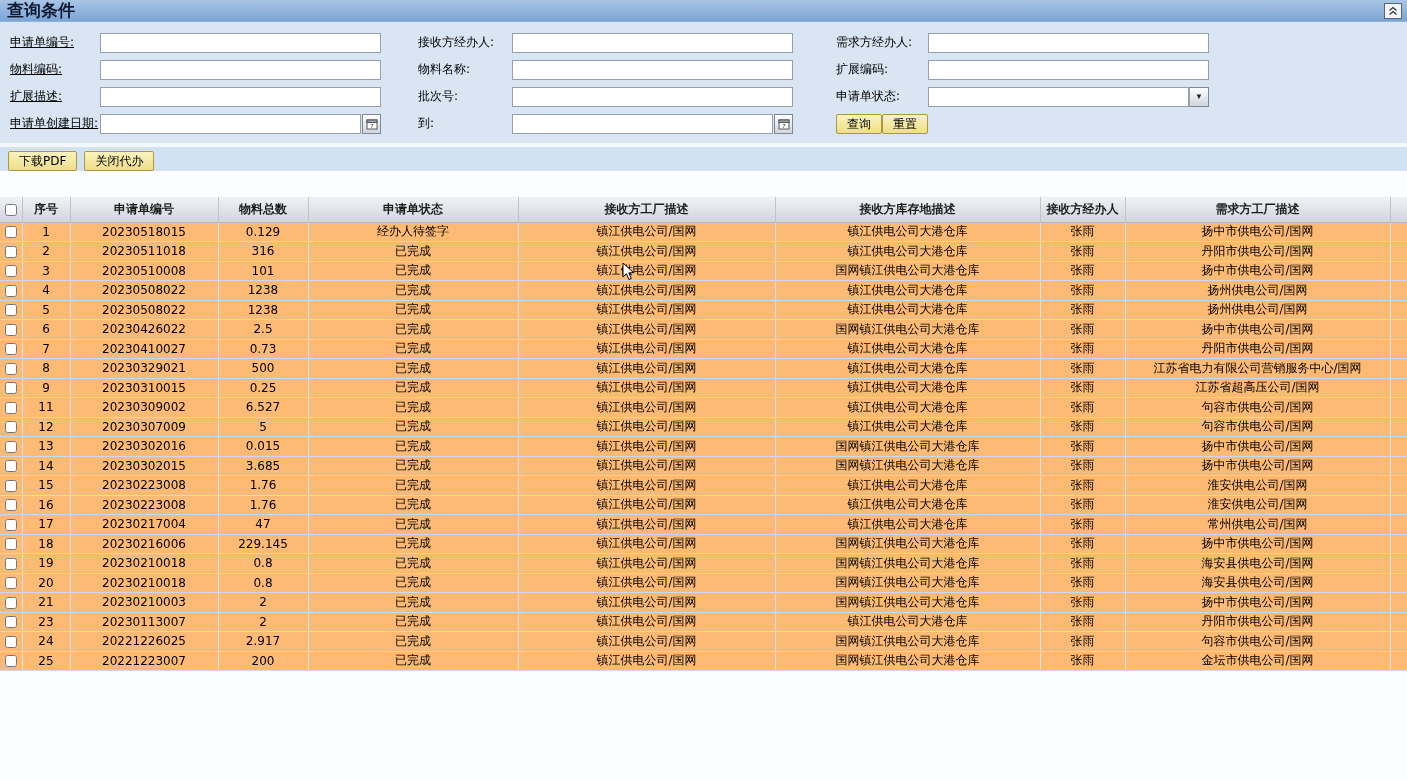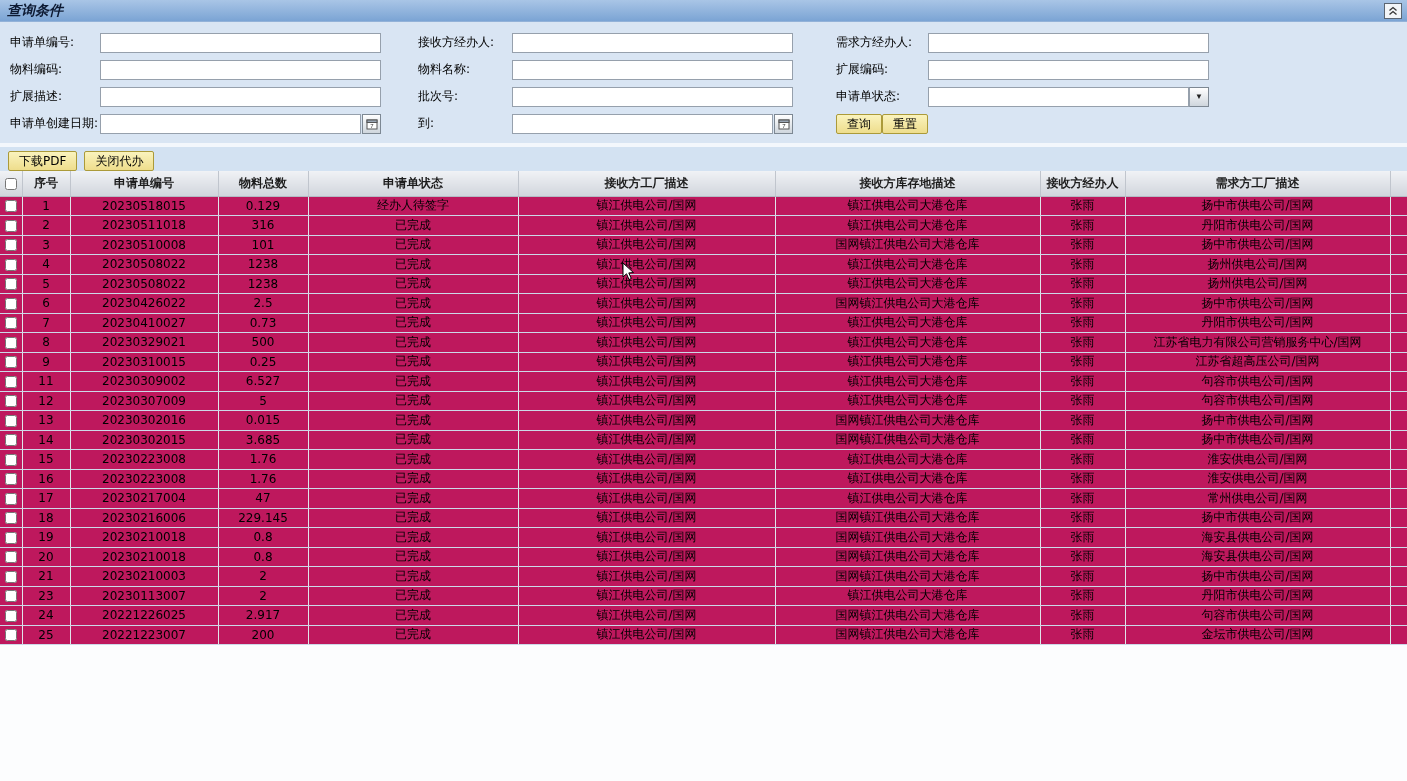--- a/index.html
+++ b/index.html
@@ -10,30 +10,30 @@
     font-family:"DejaVu Sans","Liberation Sans",sans-serif;
     font-size:12px; color:#000;
   }
   
   .panel-header{
     height:22px; background:linear-gradient(#a9c5e6,#7ba4d4);
     border-bottom:1px solid #93b2d8;
     display:flex; align-items:center; justify-content:space-between;
     padding:0 5px 0 7px;
   }
-  .panel-title{ font-weight:bold; font-size:14px; color:#0d1a33;font-style:italic; }
+  .panel-title{ font-weight:bold; font-size:17px; color:#0d1a33; }
   .collapse-btn{
     width:18px; height:16px; background:#f2f5f8; border:1px solid #5a6572;
     display:flex; align-items:center; justify-content:center; cursor:pointer;
   }
   
   .form-area{ background:#d9e5f3; padding:7px 0 8px 10px; height:121px; }
   .frow{ display:flex; align-items:center; height:27px; }
   .lbl{ white-space:nowrap; color:#000; }
-  .lbl.c1{ width:90px; }
+  .lbl.c1{ width:90px;text-decoration:underline; }
   .lbl.c2{ width:94px; }
   .lbl.c3{ width:92px; }
   .sp1{ width:37px; }
   .sp2{ width:43px; }
   .inpw{ width:281px; display:flex; align-items:center; }
   .tinput{
     flex:1; height:20px; border:1px solid #96a0ac; background:#fff;
     font-family:inherit; font-size:12px; padding:1px 3px; min-width:0;
   }
   .side-btn{
@@ -50,21 +50,21 @@
     color:#000; cursor:pointer;
   }
   .btnrow{ display:flex; }
   
   .gap-band{ height:4px; background:#f3f7fc; }
   .toolbar-band{
     height:24px; background:#d3e2f2; display:flex; align-items:flex-end;
     gap:7px; padding-left:8px;
   }
   
-  table{ border-collapse:collapse; table-layout:fixed; width:1407px; background:#be185d; }
+  table{ border-collapse:collapse; table-layout:fixed; width:1407px; background:#fdba74;margin-top:26px; }
   thead th{
     height:25px; background:linear-gradient(#f0f2f5,#d1d5dc);
     border-right:1px solid #c0c5cd; border-bottom:1px solid #b4bac4;
     font-weight:bold; font-size:12px; color:#1c1c1c; text-align:center;
     padding:0 2px; white-space:nowrap; overflow:hidden;
   }
   tbody td{
     height:19.5px; border-right:1px solid #e0e4e9; border-bottom:1px solid #ccd9e8;
     text-align:center; font-size:12px; color:#000;
     padding:0 2px; white-space:nowrap; overflow:hidden;

